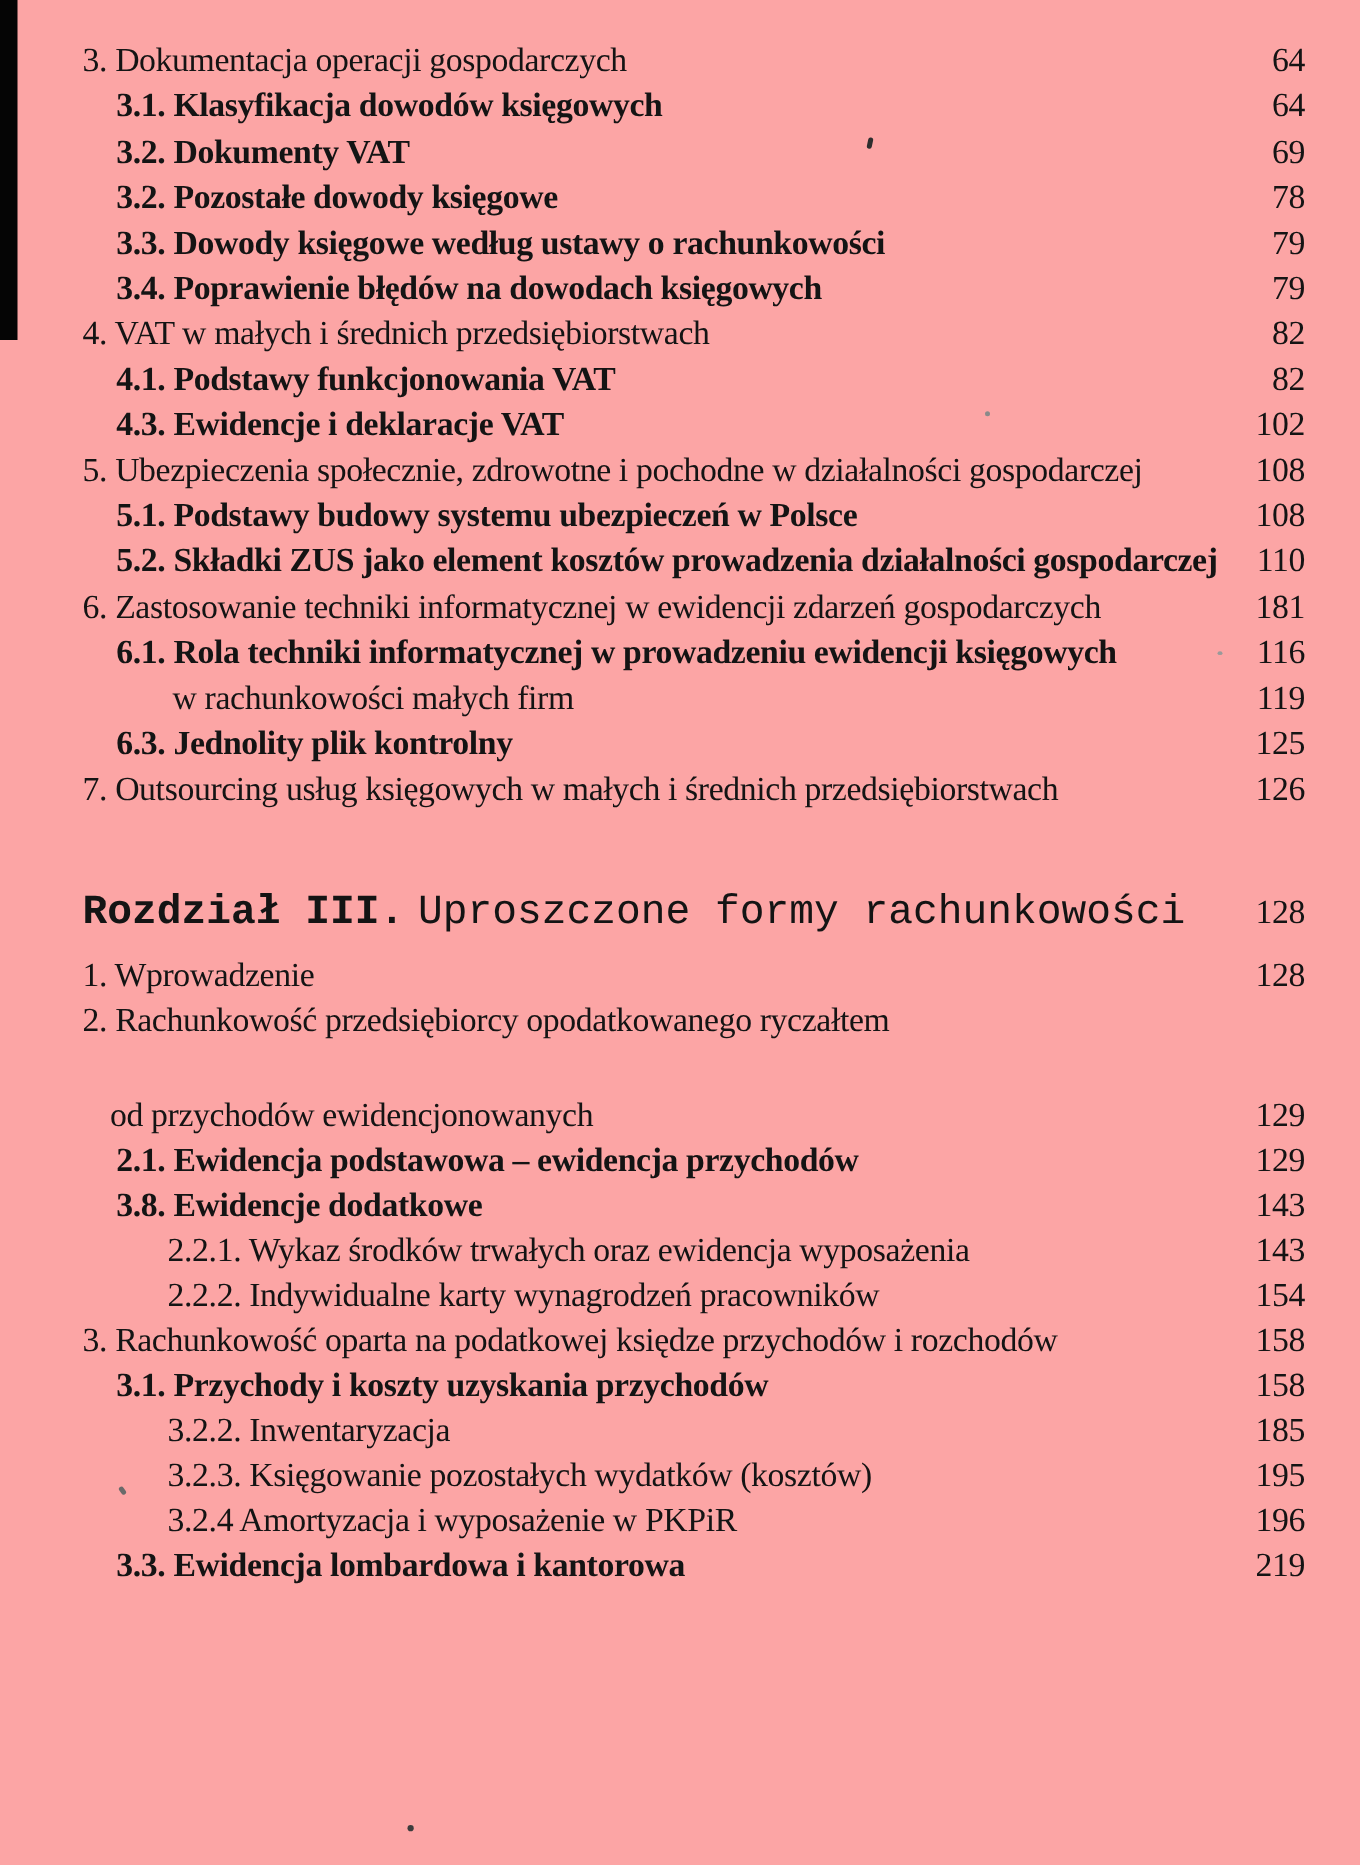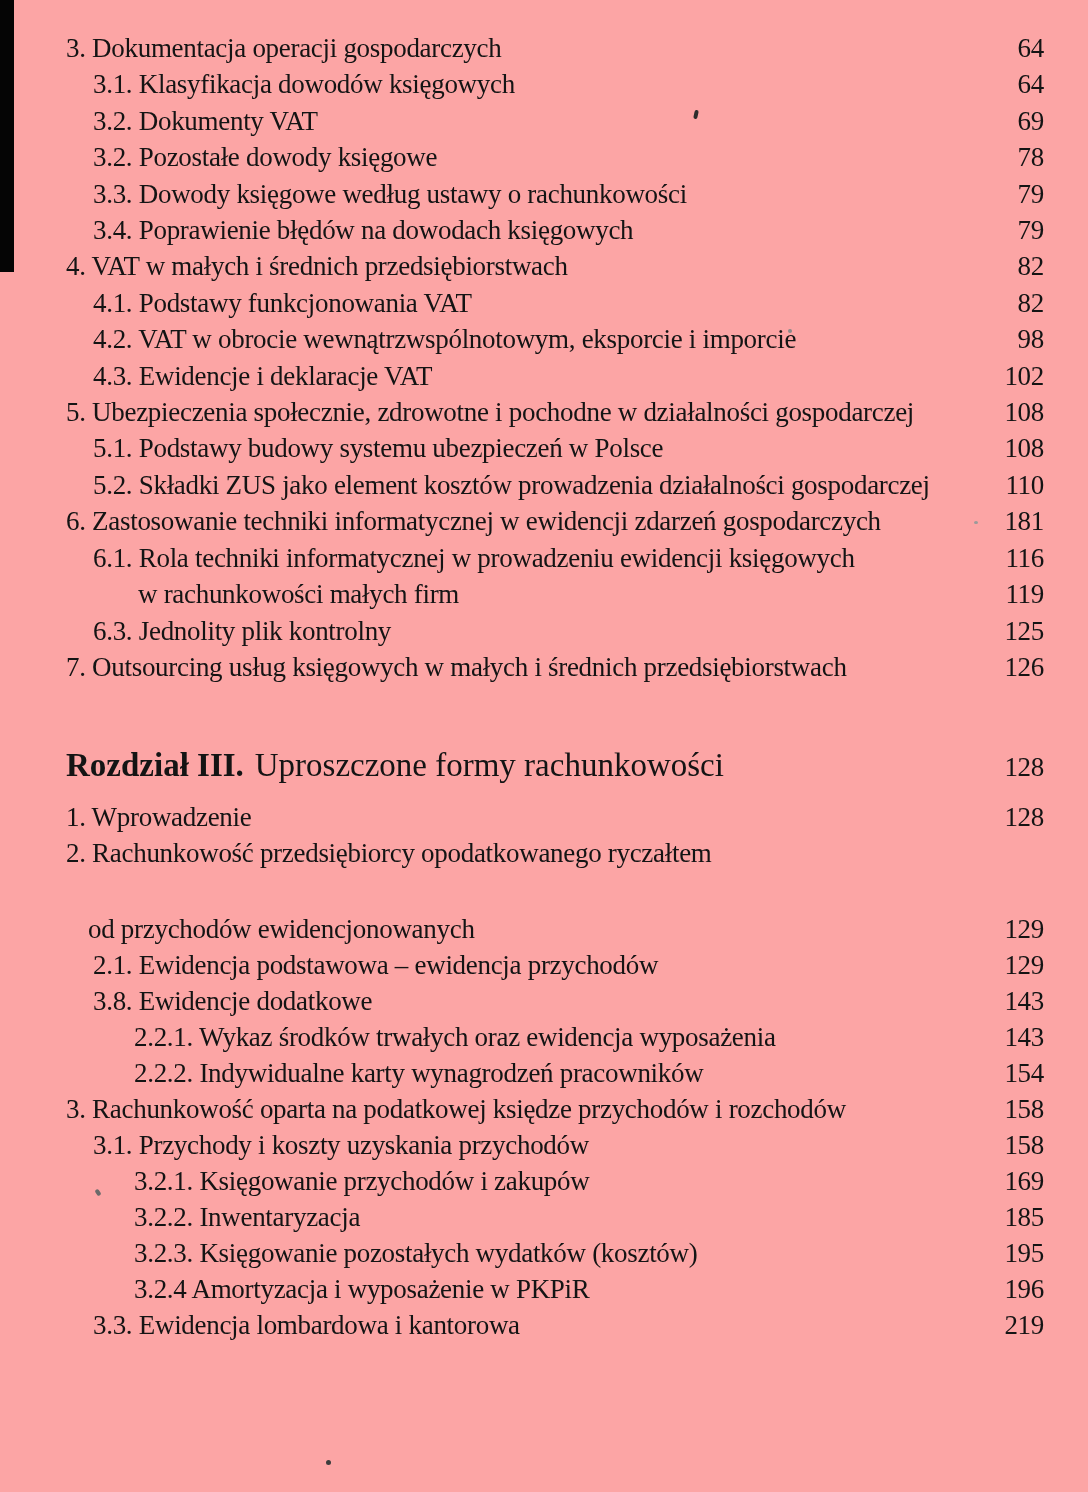--- a/index.html
+++ b/index.html
@@ -38,35 +38,35 @@
   .entry-text{
     flex:1 1 auto;
     white-space:nowrap;
   }
   .page-num{
     flex:0 0 66px;
     text-align:right;
     white-space:nowrap;
   }
   .ind0{padding-left:0;}
-  .ind1{padding-left:27px;}
+  .ind1{padding-left:27px;font-weight:bold;}
   .ind2{padding-left:68px;}
   .ind3{padding-left:22px;margin-top:40px;}
   .ind4{padding-left:72px;}
 
   .chapter-heading{
     display:flex;
     align-items:baseline;
     margin:57px 0 9px 0;
     font-weight:normal;
     line-height:46px;
   }
   .chapter-heading .heading-text{
     flex:1 1 auto;
-    font-family:Liberation Serif, serif;
+    font-family:Liberation Mono, monospace;
     font-size:33px;
     letter-spacing:0;
     white-space:nowrap;
   }
   .chapter-heading .heading-bold{font-weight:bold;}
   .chapter-heading .heading-rest{margin-left:0.33em;}
   .chapter-heading .page-num{
     font-family:"Liberation Serif", serif;
     font-size:27px;
   }
@@ -113,24 +113,20 @@
         </div>
         <div class="row">
           <span class="entry-text ind0">4. VAT w małych i średnich przedsiębiorstwach</span>
           <span class="page-num">82</span>
         </div>
         <div class="row">
           <span class="entry-text ind1">4.1. Podstawy funkcjonowania VAT</span>
           <span class="page-num">82</span>
         </div>
         <div class="row">
-          <span class="entry-text ind1">4.2. VAT w obrocie wewnątrzwspólnotowym, eksporcie i imporcie</span>
-          <span class="page-num">98</span>
-        </div>
-        <div class="row">
           <span class="entry-text ind1">4.3. Ewidencje i deklaracje VAT</span>
           <span class="page-num">102</span>
         </div>
         <div class="row">
           <span class="entry-text ind0">5. Ubezpieczenia społecznie, zdrowotne i pochodne w działalności gospodarczej</span>
           <span class="page-num">108</span>
         </div>
         <div class="row">
           <span class="entry-text ind1">5.1. Podstawy budowy systemu ubezpieczeń w Polsce</span>
           <span class="page-num">108</span>
@@ -197,24 +193,20 @@
         </div>
         <div class="row">
           <span class="entry-text ind0">3. Rachunkowość oparta na podatkowej księdze przychodów i rozchodów</span>
           <span class="page-num">158</span>
         </div>
         <div class="row">
           <span class="entry-text ind1">3.1. Przychody i koszty uzyskania przychodów</span>
           <span class="page-num">158</span>
         </div>
         <div class="row">
-          <span class="entry-text ind2">3.2.1. Księgowanie przychodów i zakupów</span>
-          <span class="page-num">169</span>
-        </div>
-        <div class="row">
           <span class="entry-text ind2">3.2.2. Inwentaryzacja</span>
           <span class="page-num">185</span>
         </div>
         <div class="row">
           <span class="entry-text ind2">3.2.3. Księgowanie pozostałych wydatków (kosztów)</span>
           <span class="page-num">195</span>
         </div>
         <div class="row">
           <span class="entry-text ind2">3.2.4 Amortyzacja i wyposażenie w PKPiR</span>
           <span class="page-num">196</span>

